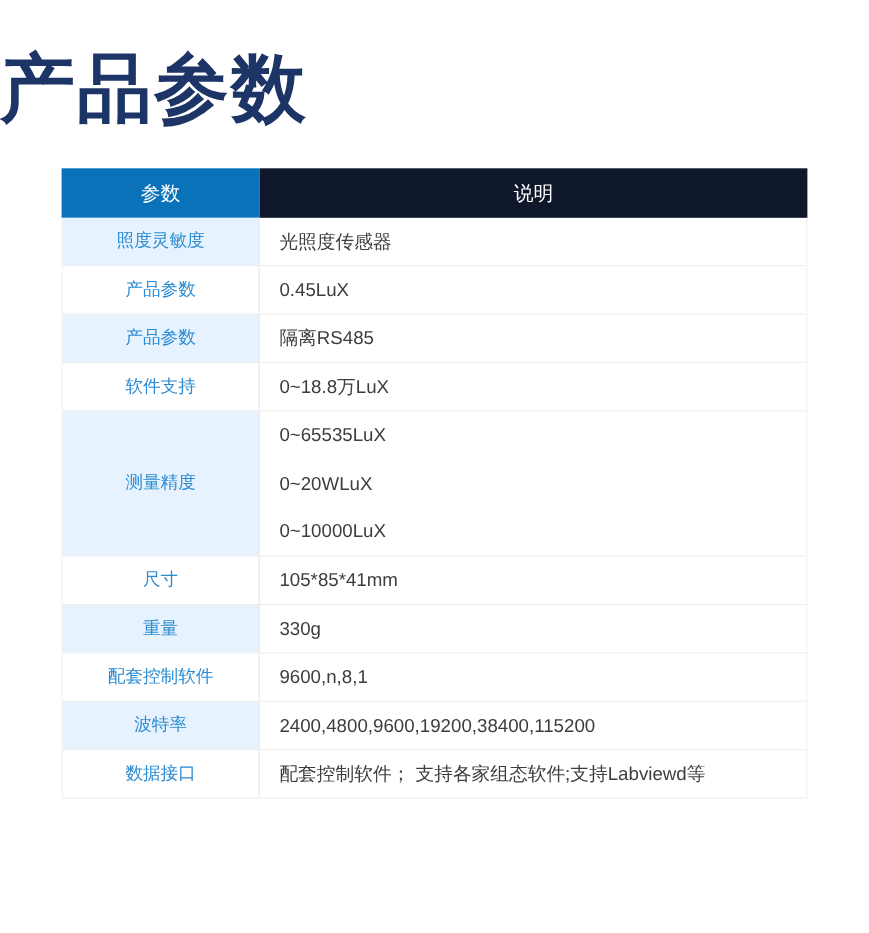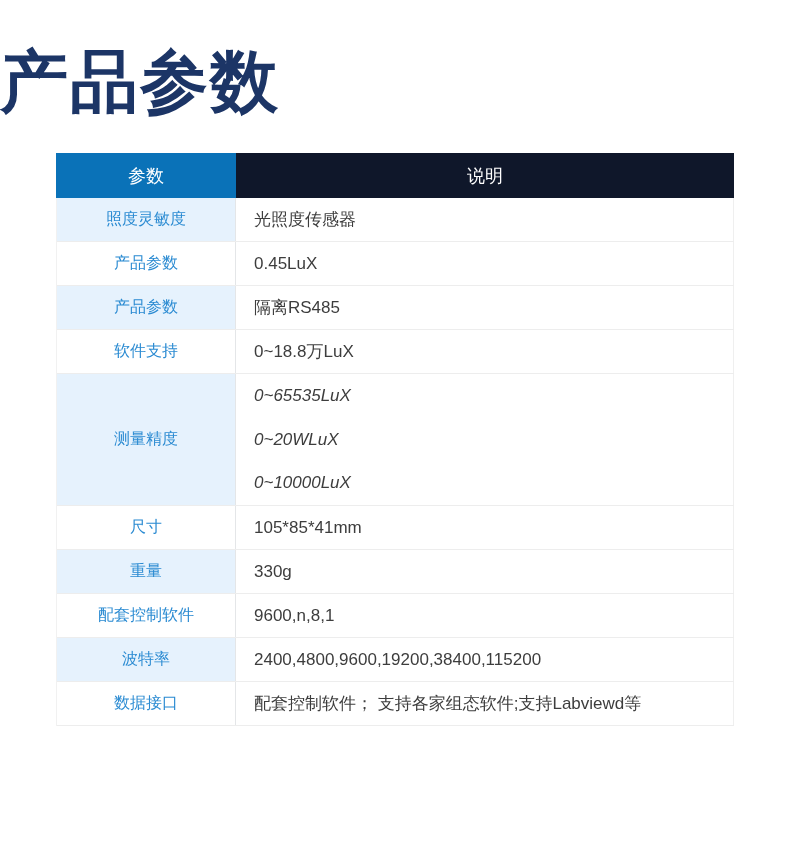--- a/index.html
+++ b/index.html
@@ -58,21 +58,21 @@
     color: #3d3d3d;
     border-right: 1px solid #efefef;
   }
   .td-value.multi {
     flex-direction: column;
     align-items: flex-start;
     justify-content: center;
   }
   .td-value.multi .line {
     height: 44px;
-    display: flex; align-items: center; font-style: italic;
+    display: flex; align-items: center;
   }
 </style>
 </head>
 <body>
 
 <h1 class="page-title">产品参数</h1>
 
 <div class="spec-table">
   <div class="thead">
     <div class="th th-param">参数</div>

